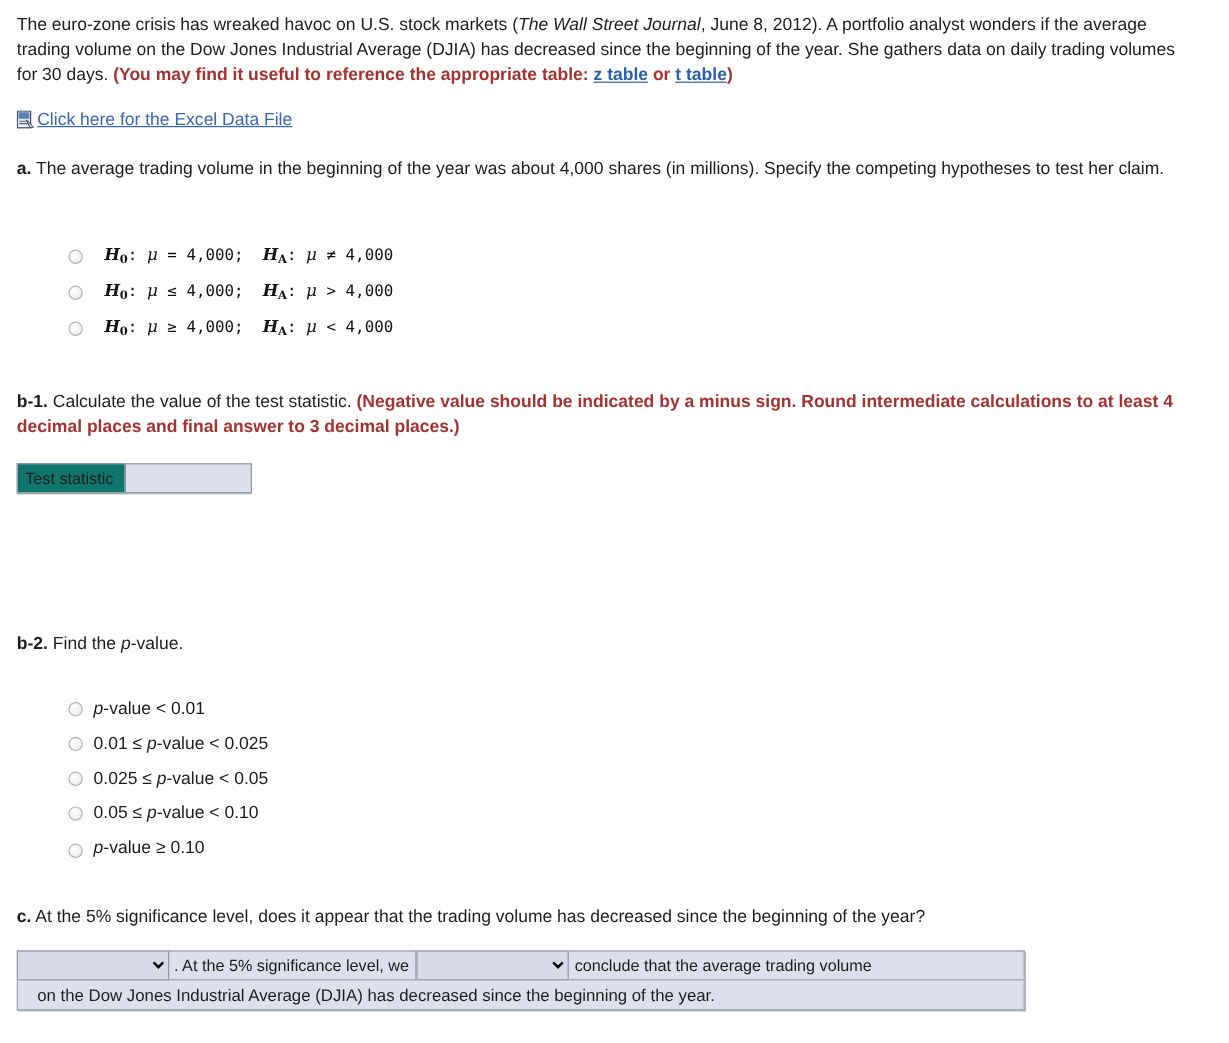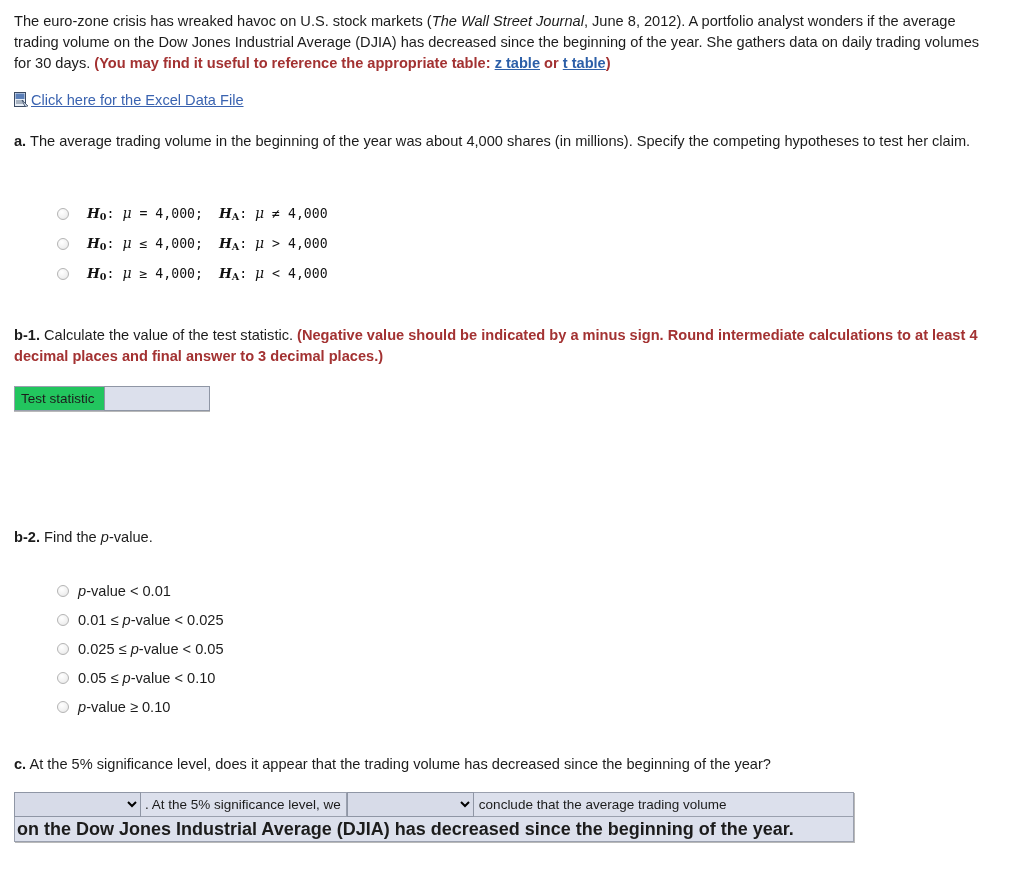--- a/index.html
+++ b/index.html
@@ -138,21 +138,21 @@
   
   .ts-wrap {
     position: absolute;
     left: 14px;
     top: 386px;
     display: flex;
     align-items: stretch;
     box-shadow: 0 1px 0 0 #b9b9b9;
   }
   .ts-label {
-    background: #22c55e;
+    background: #0f766e;
     border: 1px solid #9aa0ae;
     border-right: none;
     padding: 4px 9px 5px 6px;
     font-size: 13.5px;
     color: #1c1c1c;
     display: flex;
     align-items: center;
     box-sizing: border-box;
     height: 25px;
   }
@@ -223,25 +223,24 @@
     white-space: nowrap;
     border: 1px solid #9aa0ae;
     border-left: none;
     box-sizing: border-box;
     padding: 0 5px;
     background: #dce0ec;
   }
   .c-text.first { padding-left: 4px; }
   .c-text.last { flex: 1; }
   .c-row2 .c-inner {
-    padding-left: 2px;
-    font-size: 18px;
+    padding-left: 16px;
+    font-size: 14px;
     color: #1c1c1c;
     white-space: nowrap;
-    font-weight: bold;
   }
 </style>
 </head>
 <body>
 
 <div class="page">
 
   <div class="intro">
     <span>The euro-zone crisis has wreaked havoc on U.S. stock markets (</span><span class="journal">The Wall Street Journal</span><span>, June 8, 2012). A portfolio analyst wonders if the average trading volume on the Dow Jones Industrial Average (DJIA) has decreased since the beginning of the year. She gathers data on daily trading volumes for 30 days. </span><span class="redbold"><span>(You may find it useful to reference the appropriate table: </span><a class="tablelink" href="#">z table</a><span> or </span><a class="tablelink" href="#">t table</a><span>)</span></span>
   </div>
@@ -306,21 +305,21 @@
     <span class="lbl">0.01 ≤ <i>p</i>-value &lt; 0.025</span>
   </div>
   <div class="opt-plain" style="left:57px; top:641px;">
     <span class="radio"></span>
     <span class="lbl">0.025 ≤ <i>p</i>-value &lt; 0.05</span>
   </div>
   <div class="opt-plain" style="left:57px; top:670px;">
     <span class="radio"></span>
     <span class="lbl">0.05 ≤ <i>p</i>-value &lt; 0.10</span>
   </div>
-  <div class="opt-plain" style="left:57px; top:699px;">
+  <div class="opt-plain" style="left:57px; top:699px;align-items:flex-end;">
     <span class="radio"></span>
     <span class="lbl"><i>p</i>-value ≥ 0.10</span>
   </div>
 
   <div class="qtext" style="left:14px; top:754px; width:976px;">
     <b>c.</b><span> At the 5% significance level, does it appear that the trading volume has decreased since the beginning of the year?</span>
   </div>
 
   <div class="c-table">
     <div class="c-row c-row1">

